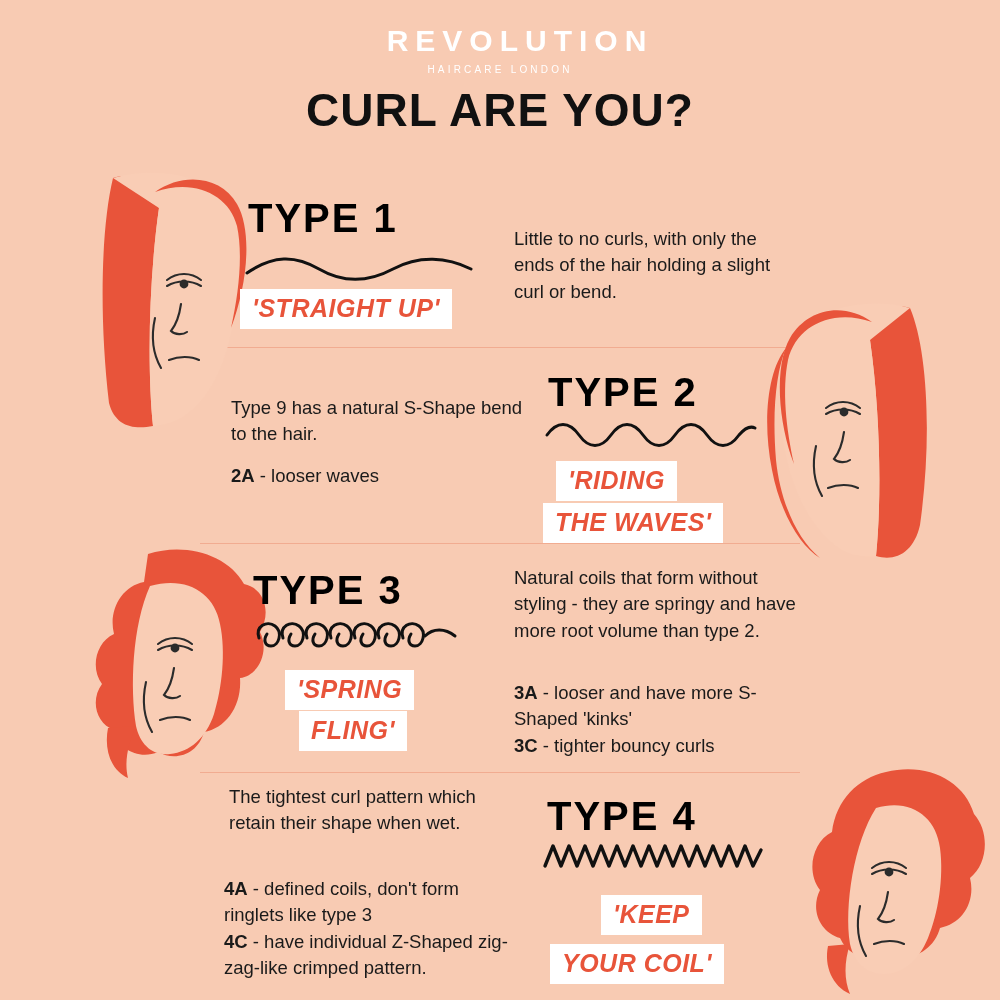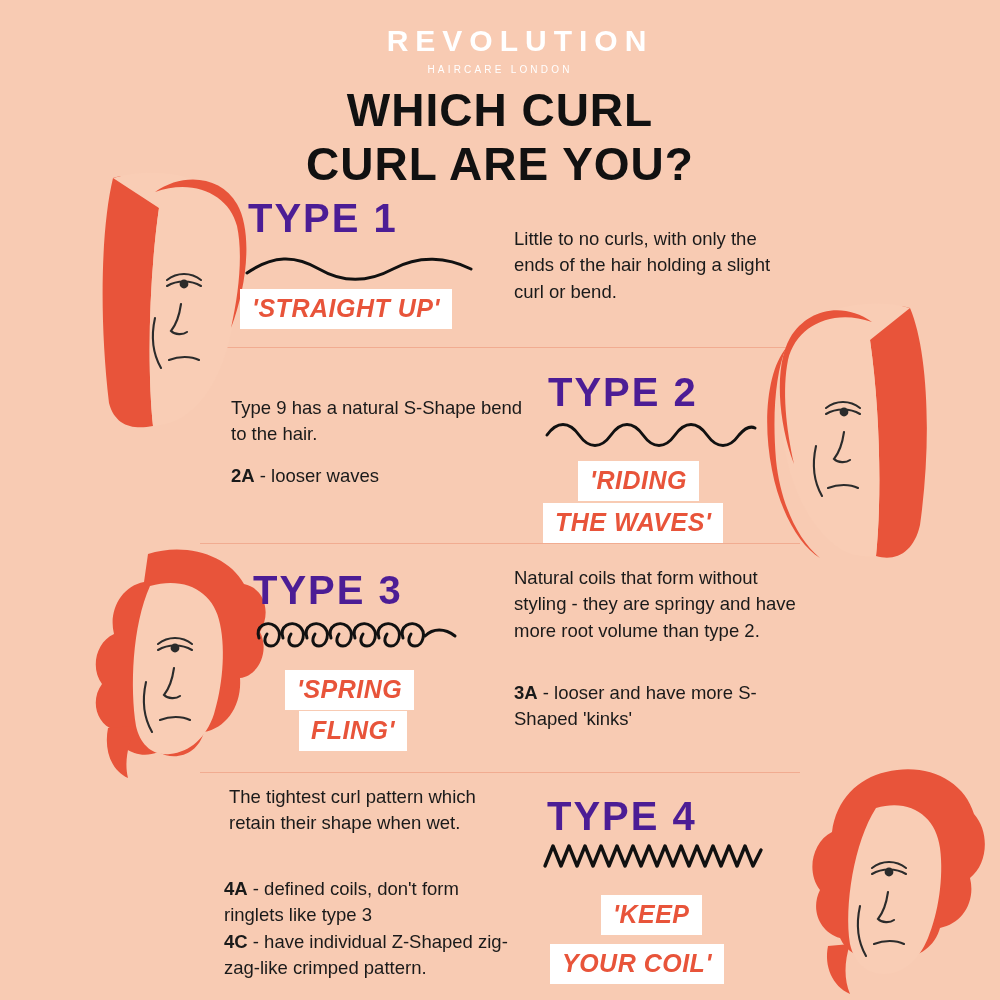--- a/index.html
+++ b/index.html
@@ -38,21 +38,21 @@
     position:absolute; left:200px; width:600px; height:1px;
     background:rgba(228,122,90,0.38);
   }
   .div1 { top:347px; }
   .div2 { top:543px; }
   .div3 { top:772px; }
 
   
   .type-head {
     position:absolute;
-    font-size:40px; font-weight:bold; color:#4c1d95;
+    font-size:40px; font-weight:bold; color:#000000;
     letter-spacing:2px; line-height:1;
   }
 
   
   .squiggle { position:absolute; }
 
   
   .tag {
     position:absolute;
     background:#ffffff; color:#e8543a;
@@ -74,21 +74,20 @@
 </style>
 </head>
 <body>
 
 <div class="brand">
   <div class="brand-name">REVOLUTION</div>
   <div class="brand-sub">HAIRCARE LONDON</div>
 </div>
 
 <div class="main-title">
-  <div>WHICH CURL</div>
   <div>CURL ARE YOU?</div>
 </div>
 
 <div class="divider div1"></div>
 <div class="divider div2"></div>
 <div class="divider div3"></div>
 
 <svg class="fig" style="left:95px; top:168px;" width="160" height="265" viewBox="0 0 160 265">
   <path d="M18 10 C6 60 4 150 14 235 C20 258 38 262 58 258 C52 200 54 110 64 40 C52 14 34 4 18 10 Z" fill="#e8543a"></path>
   <path d="M18 10 C60 -2 120 6 140 44 C150 70 146 120 136 165 C128 205 110 236 86 250 C70 258 58 258 58 258 C52 200 54 110 64 40 Z" fill="#f9cdb5"></path>
@@ -155,21 +154,21 @@
 <div class="tag" style="left:240px; top:289px;">'STRAIGHT UP'</div>
 
 <div class="copy" style="left:514px; top:226px; width:268px;">Little to no curls, with only the ends of the hair holding a slight curl or bend.</div>
 
 <div class="type-head" style="left:548px; top:372px;">TYPE 2</div>
 
 <svg class="squiggle" style="left:543px; top:420px;" width="216" height="30" viewBox="0 0 216 30">
   <path d="M4 15 C14 1 26 1 36 15 C46 29 58 29 68 15 C78 1 90 1 100 15 C110 29 122 29 132 15 C142 1 154 1 164 15 C174 29 186 29 196 15 C202 8 208 6 212 8" fill="none" stroke="#111" stroke-width="3" stroke-linecap="round"></path>
 </svg>
 
-<div class="tag" style="left:578px; top:461px;">'RIDING</div>
+<div class="tag" style="left:556px; top:461px;">'RIDING</div>
 <div class="tag" style="left:543px; top:503px;">THE WAVES'</div>
 
 <div class="copy" style="left:231px; top:395px; width:300px;">Type 9 has a natural S-Shape bend to the hair.</div>
 
 <div class="copy" style="left:231px; top:463px; width:300px;">
   <div>
     <b>2A</b><span> - looser waves</span>
   </div>
 </div>
 
@@ -188,20 +187,23 @@
 
 <div class="tag" style="left:285px; top:670px;">'SPRING</div>
 <div class="tag" style="left:299px; top:711px;">FLING'</div>
 
 <div class="copy" style="left:514px; top:565px; width:298px;">Natural coils that form without styling - they are springy and have more root volume than type 2.</div>
 
 <div class="copy" style="left:514px; top:680px; width:300px;">
   <div>
     <b>3A</b><span> - looser and have more S-Shaped 'kinks'</span>
   </div>
+  <div>
+    <b>3C</b><span> - tighter bouncy curls</span>
+  </div>
 </div>
 
 <div class="type-head" style="left:547px; top:796px;">TYPE 4</div>
 
 <svg class="squiggle" style="left:541px; top:840px;" width="226" height="32" viewBox="0 0 226 32">
   <path d="M4 26 L12 6 L20 26 L28 6 L36 26 L44 6 L52 26 L60 6 L68 26 L76 6 L84 26 L92 6 L100 26 L108 6 L116 26 L124 6 L132 26 L140 6 L148 26 L156 6 L164 26 L172 6 L180 26 L188 6 L196 26 L204 6 L212 26 L220 10" fill="none" stroke="#111" stroke-width="3.4" stroke-linejoin="round" stroke-linecap="round"></path>
 </svg>
 
 <div class="tag" style="left:601px; top:895px;">'KEEP</div>
 <div class="tag" style="left:550px; top:936px;margin-top:8px;">YOUR COIL'</div>

